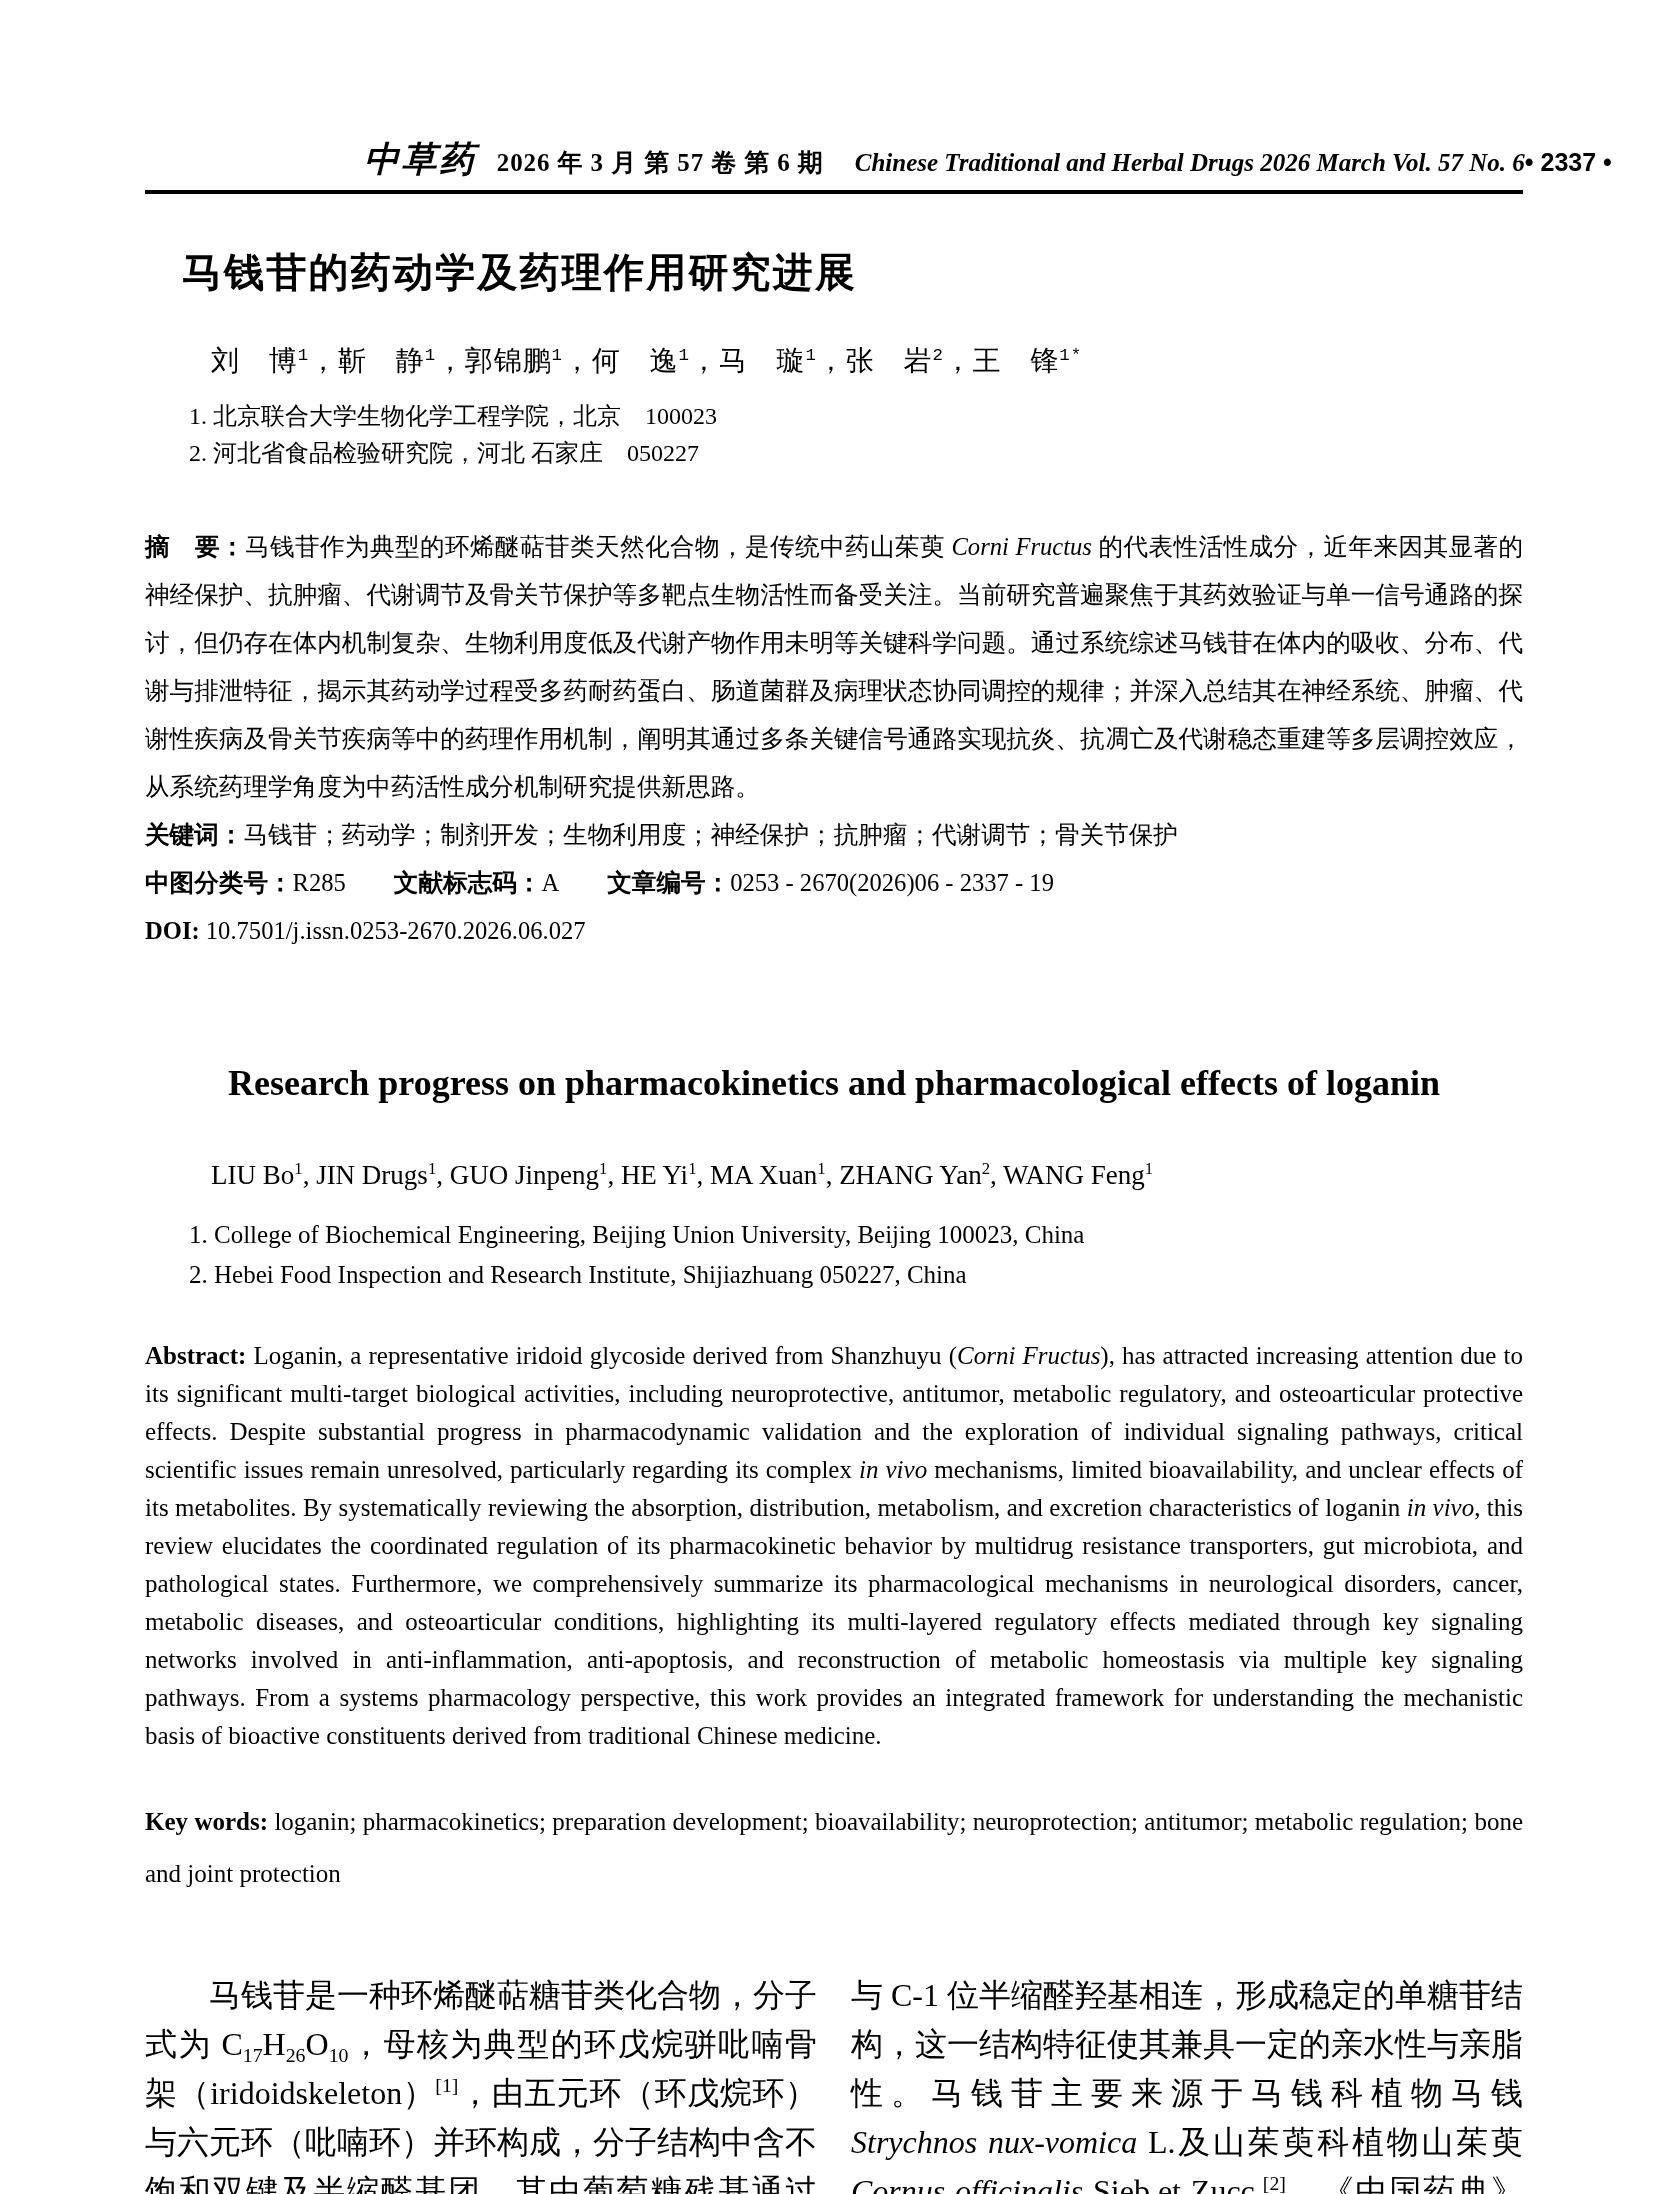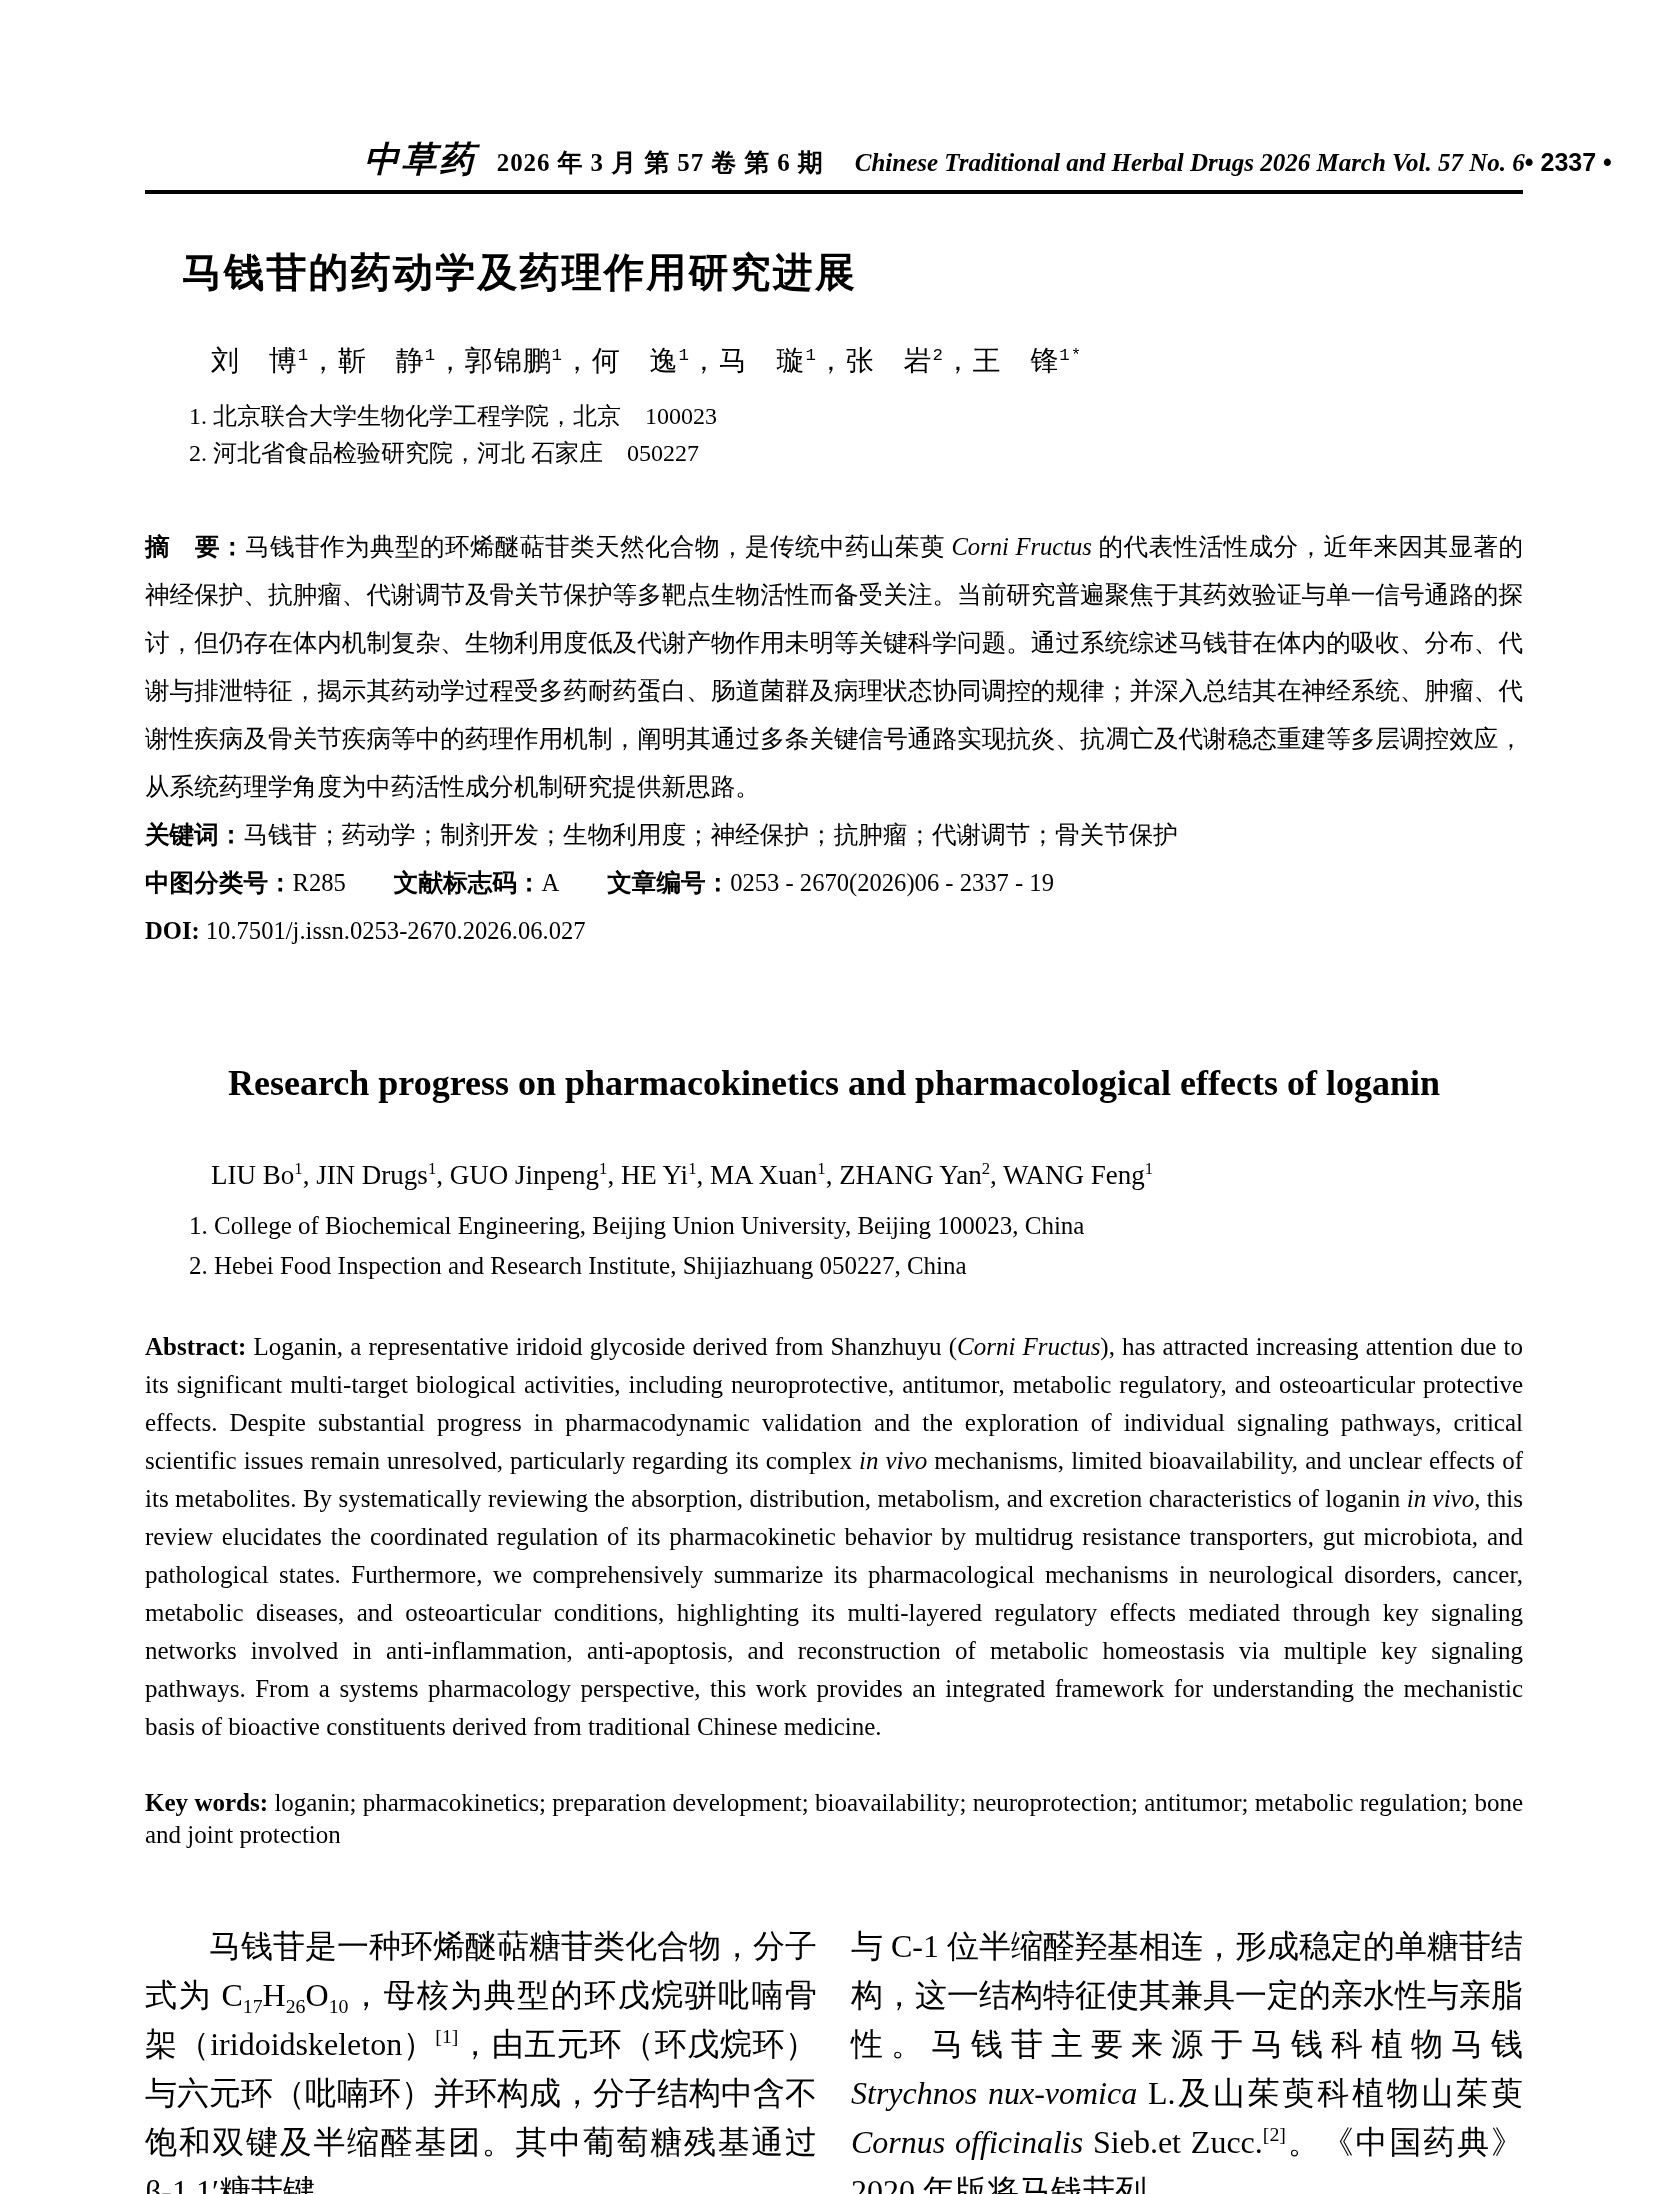--- a/index.html
+++ b/index.html
@@ -52,24 +52,24 @@
   .sup { vertical-align: super; font-size: 0.62em; line-height: 0; }
   .sub { vertical-align: sub; font-size: 0.62em; line-height: 0; }
   .clc-line { white-space: nowrap; }
   .clc-sp { display: inline-block; width: 48px; }
   
   .en-title {
     margin-top: 107px; text-align: center;
     font-weight: bold; font-size: 36px;
   }
   .en-authors { margin-top: 56px; padding-left: 66px; font-size: 27px; }
-  .en-affils { margin-top: 15px; padding-left: 44px; font-size: 25px; }
+  .en-affils { margin-top: 24px; padding-left: 44px; font-size: 25px; }
   .en-affils .affil-line { line-height: 40px; }
   .en-abs { margin-top: 42px; font-size: 25px; line-height: 38px; text-align: justify; }
-  .en-kw  { margin-top: 41px; font-size: 25px; line-height: 32px; text-align: justify; }
+  .en-kw  { margin-top: 41px; font-size: 25px; line-height: 52px; text-align: justify; }
   
   .columns { margin-top: 71px; display: flex; gap: 34px; }
   .col { flex: 1; font-size: 32px; line-height: 49px; text-align: justify; }
   .col .indent { text-indent: 2em; }
   
   .foot-rule { margin-top: 18.4px; width: 421px; height: 2.6px; background: #000; }
   .footnotes { margin-top: 13px; padding-left: 83px; font-size: 23px; }
   .footnotes .fn-line { line-height: 38px; }
 </style>
 </head>

